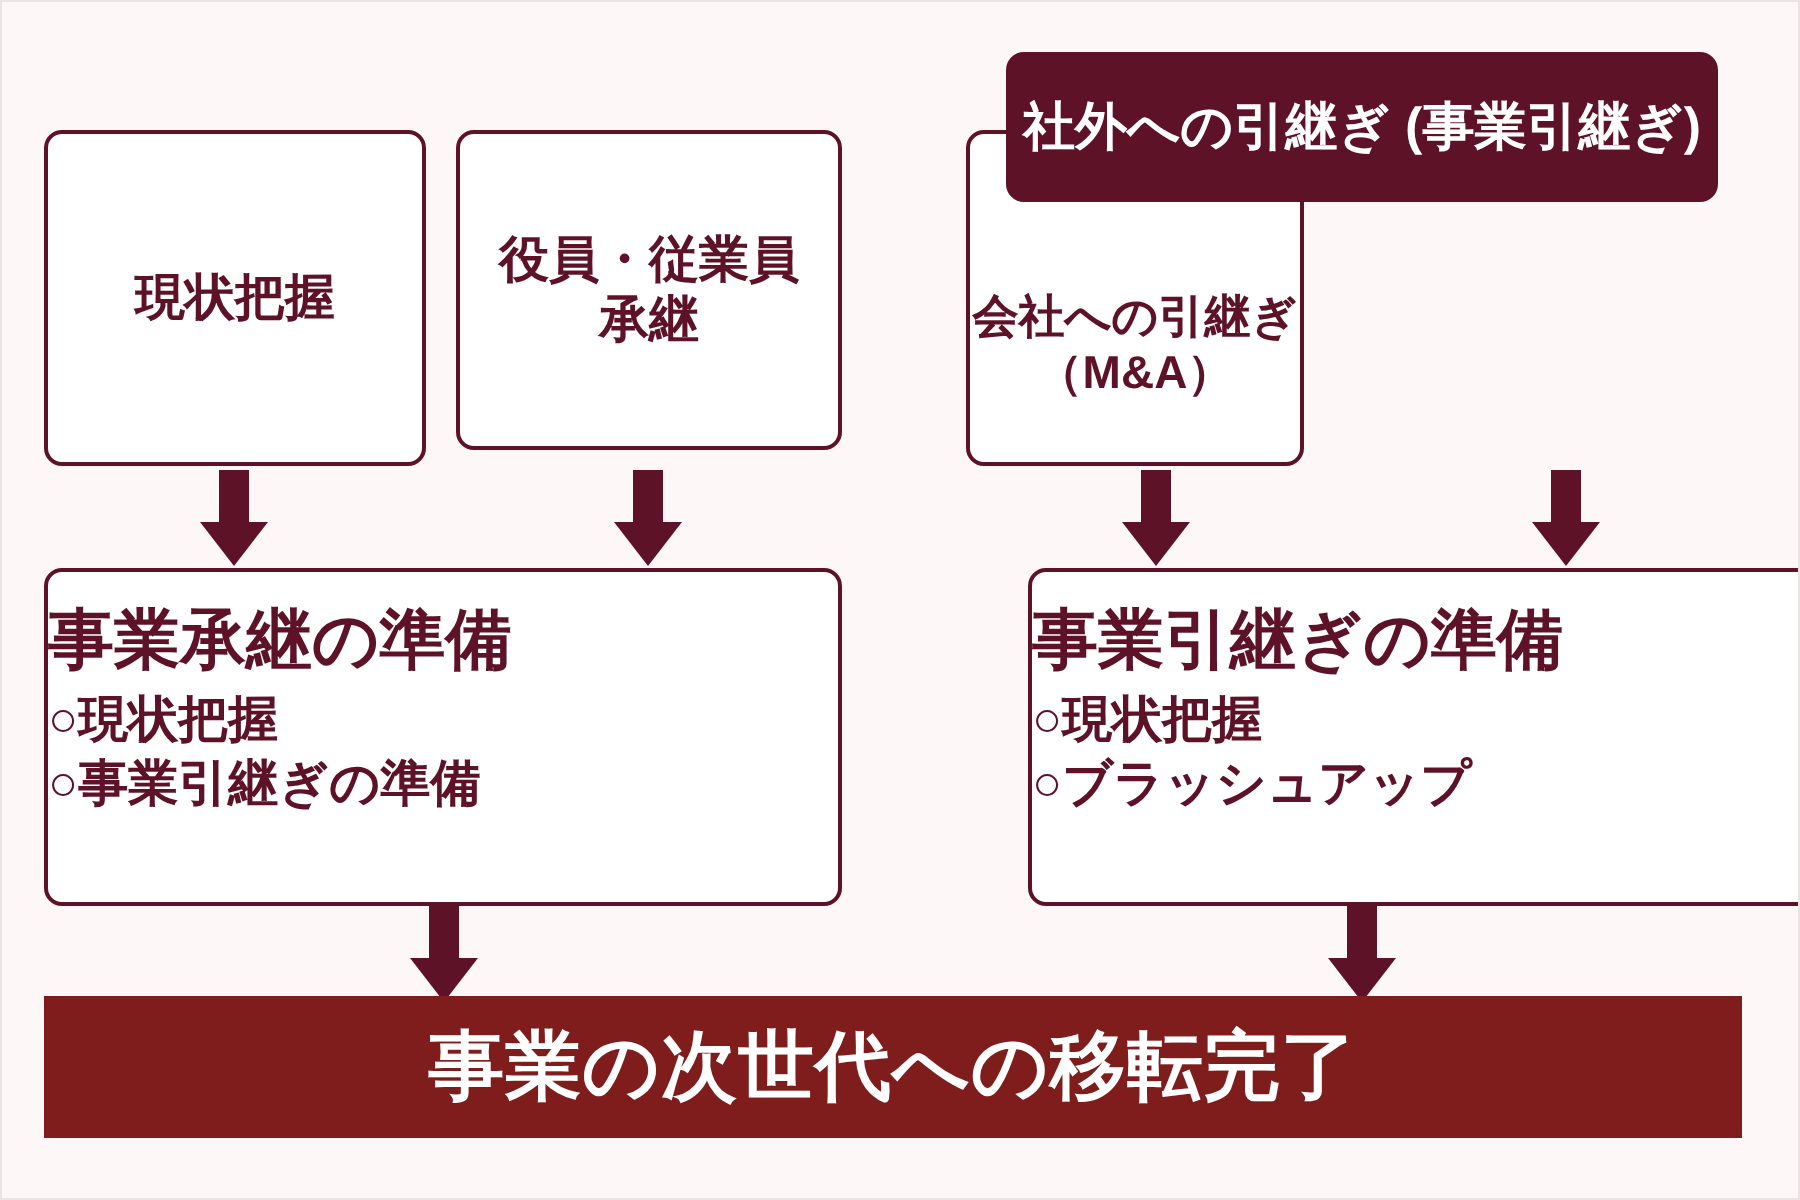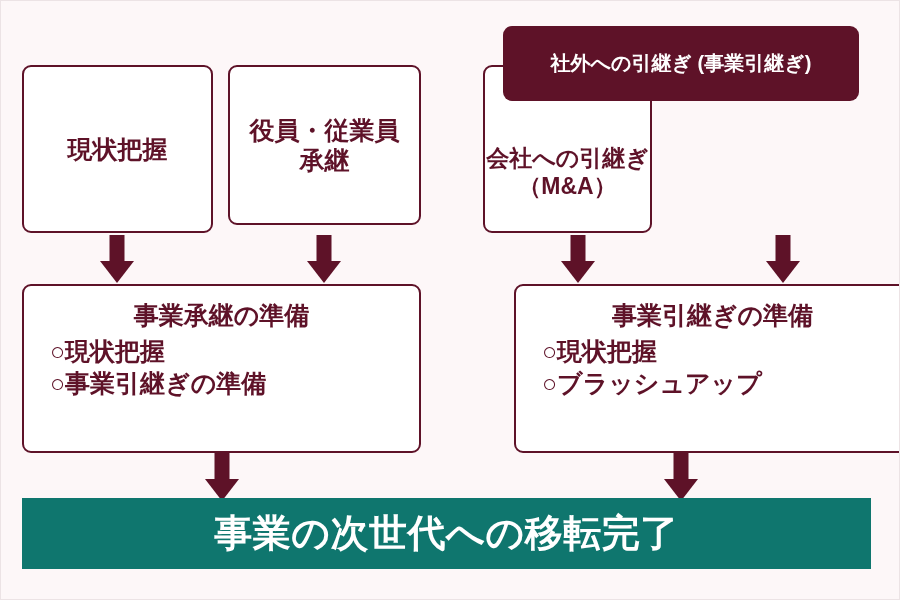--- a/index.html
+++ b/index.html
@@ -38,58 +38,57 @@
   .top-box { font-size: 25px; font-weight: 700; }
   .top-box.sub { font-size: 23px; }
 
   
   .dark-header {
     position: absolute;
     box-sizing: border-box;
     background: #5e1228;
     border-radius: 9px;
     color: #ffffff;
-    font-size: 20px;
+    font-size: 26px;
     font-weight: 700;
     display: flex;
     align-items: center;
     justify-content: center;
     white-space: nowrap;
     z-index: 5;
   }
 
   
   .prep-box {
     align-items: stretch;
     justify-content: flex-start;
     padding: 14px 0 0 0;
   }
   .prep-title {
-    font-size: 25px;
+    font-size: 33px;
     font-weight: 700;
-    text-align: center;
+    text-align: left;
     margin-bottom: 4px;
     white-space: nowrap;
   }
   .prep-list {
-    padding-left: 26px;
     text-align: left;
   }
   .prep-item {
     font-size: 25px;
     font-weight: 700;
     white-space: nowrap;
     line-height: 1.28;
   }
 
   
   .bottom-banner {
     position: absolute;
     box-sizing: border-box;
-    background: #0f766e;
+    background: #7f1d1d;
     color: #ffffff;
     font-size: 38px;
     font-weight: 700;
     display: flex;
     align-items: center;
     justify-content: center;
     white-space: nowrap;
     letter-spacing: 0.5px;
   }
 

